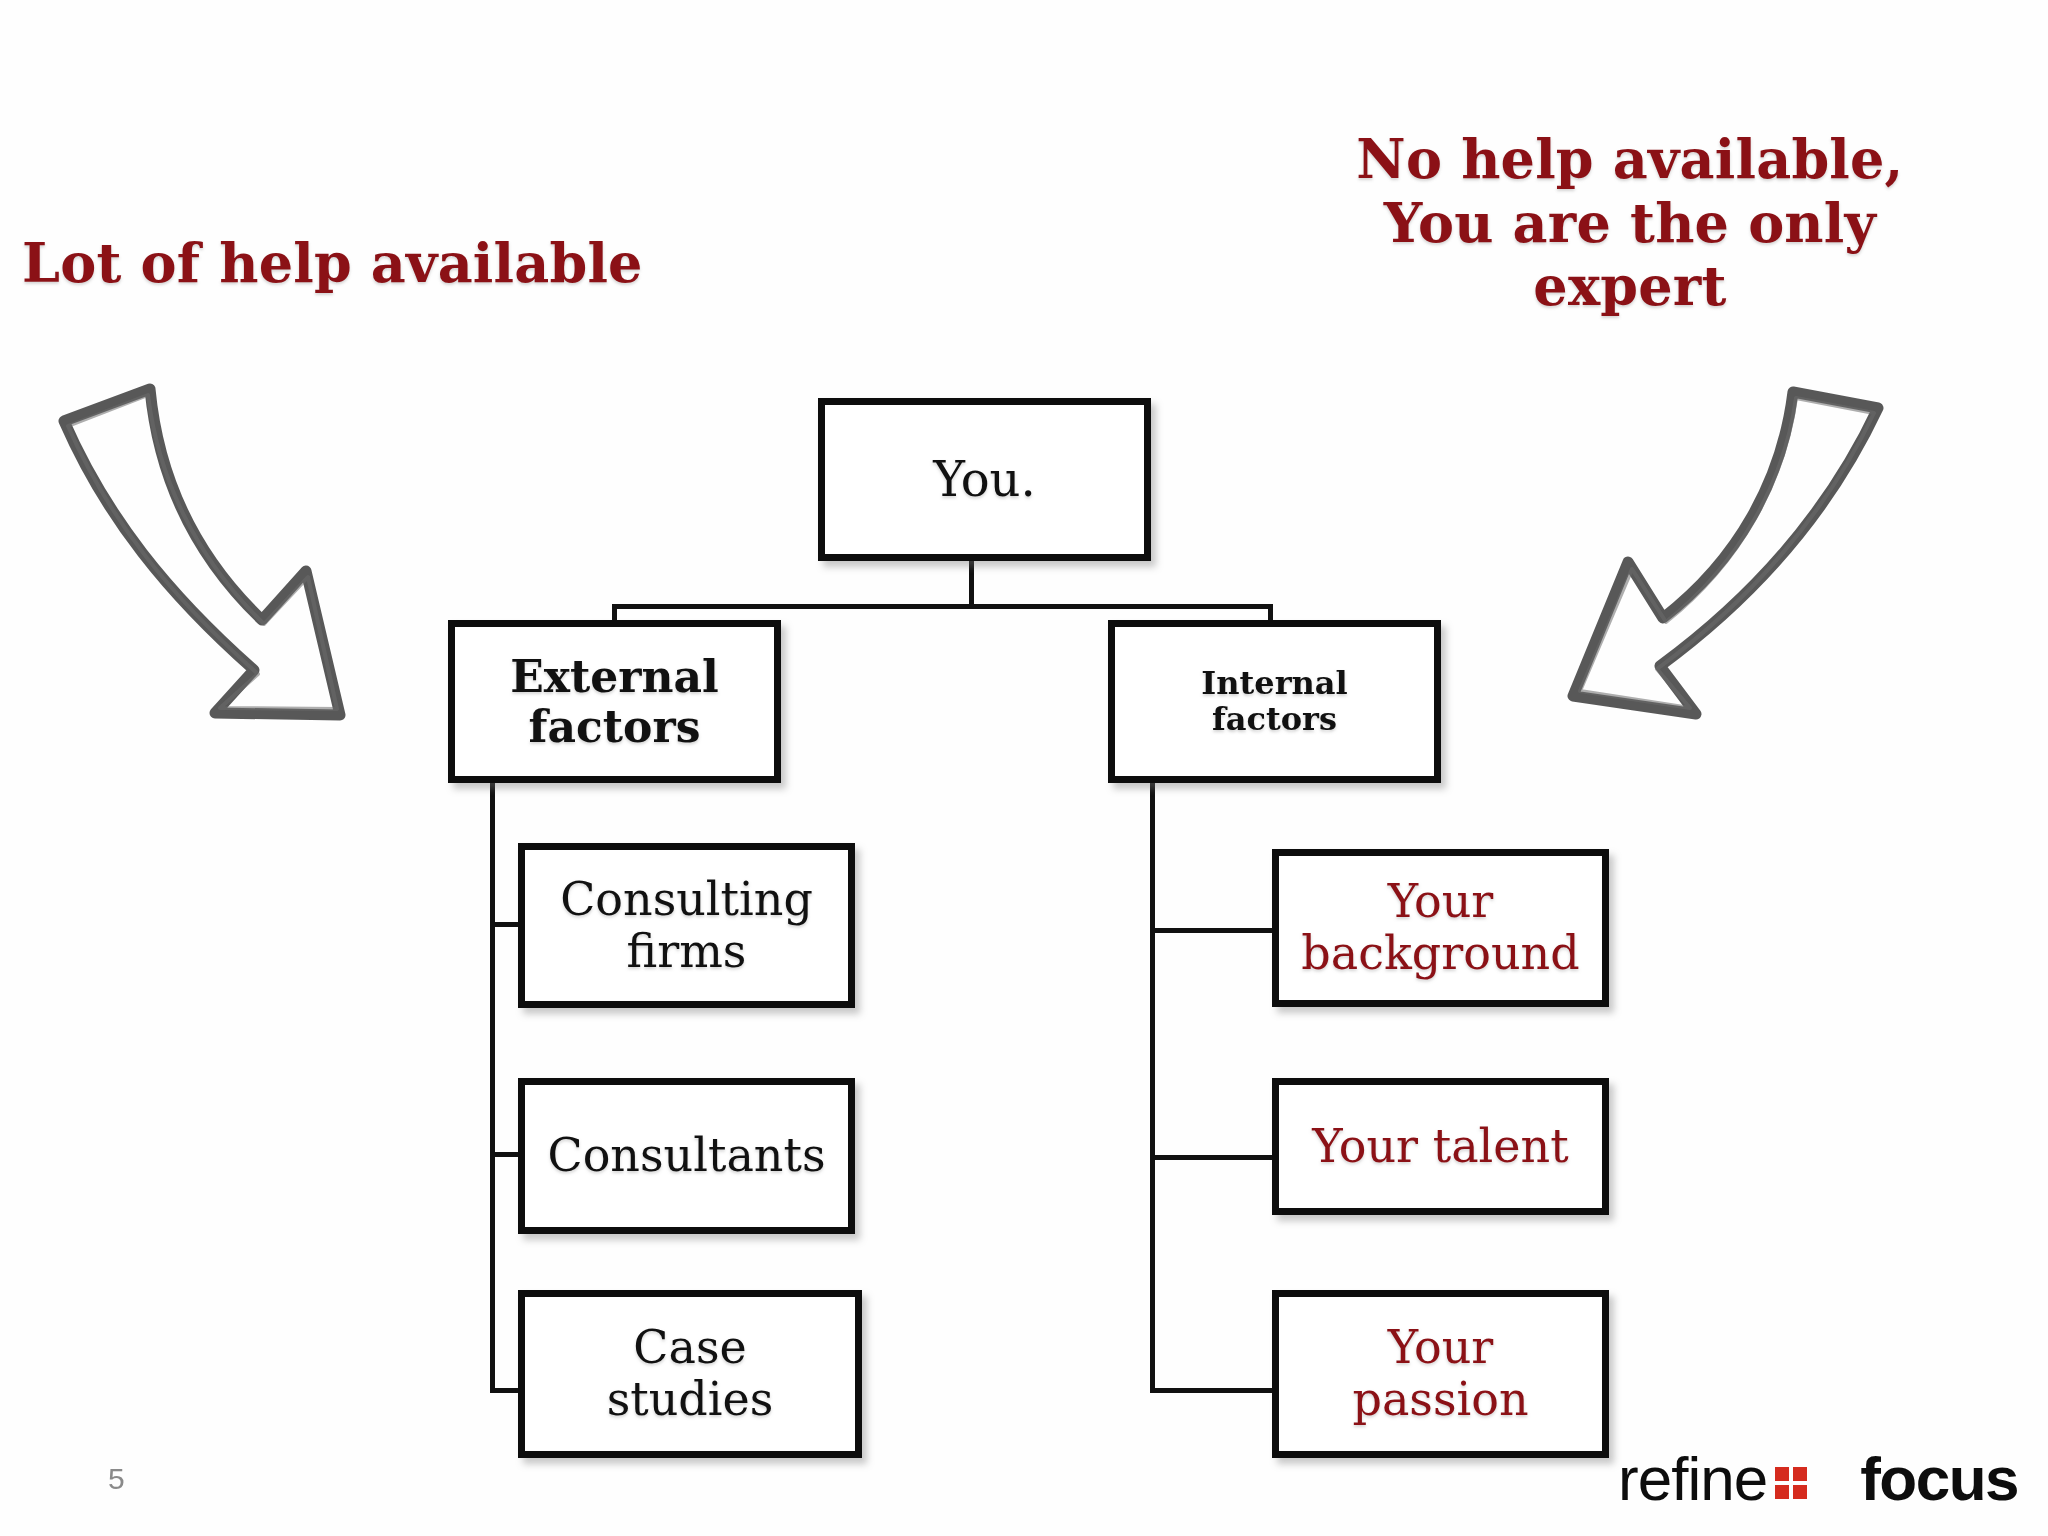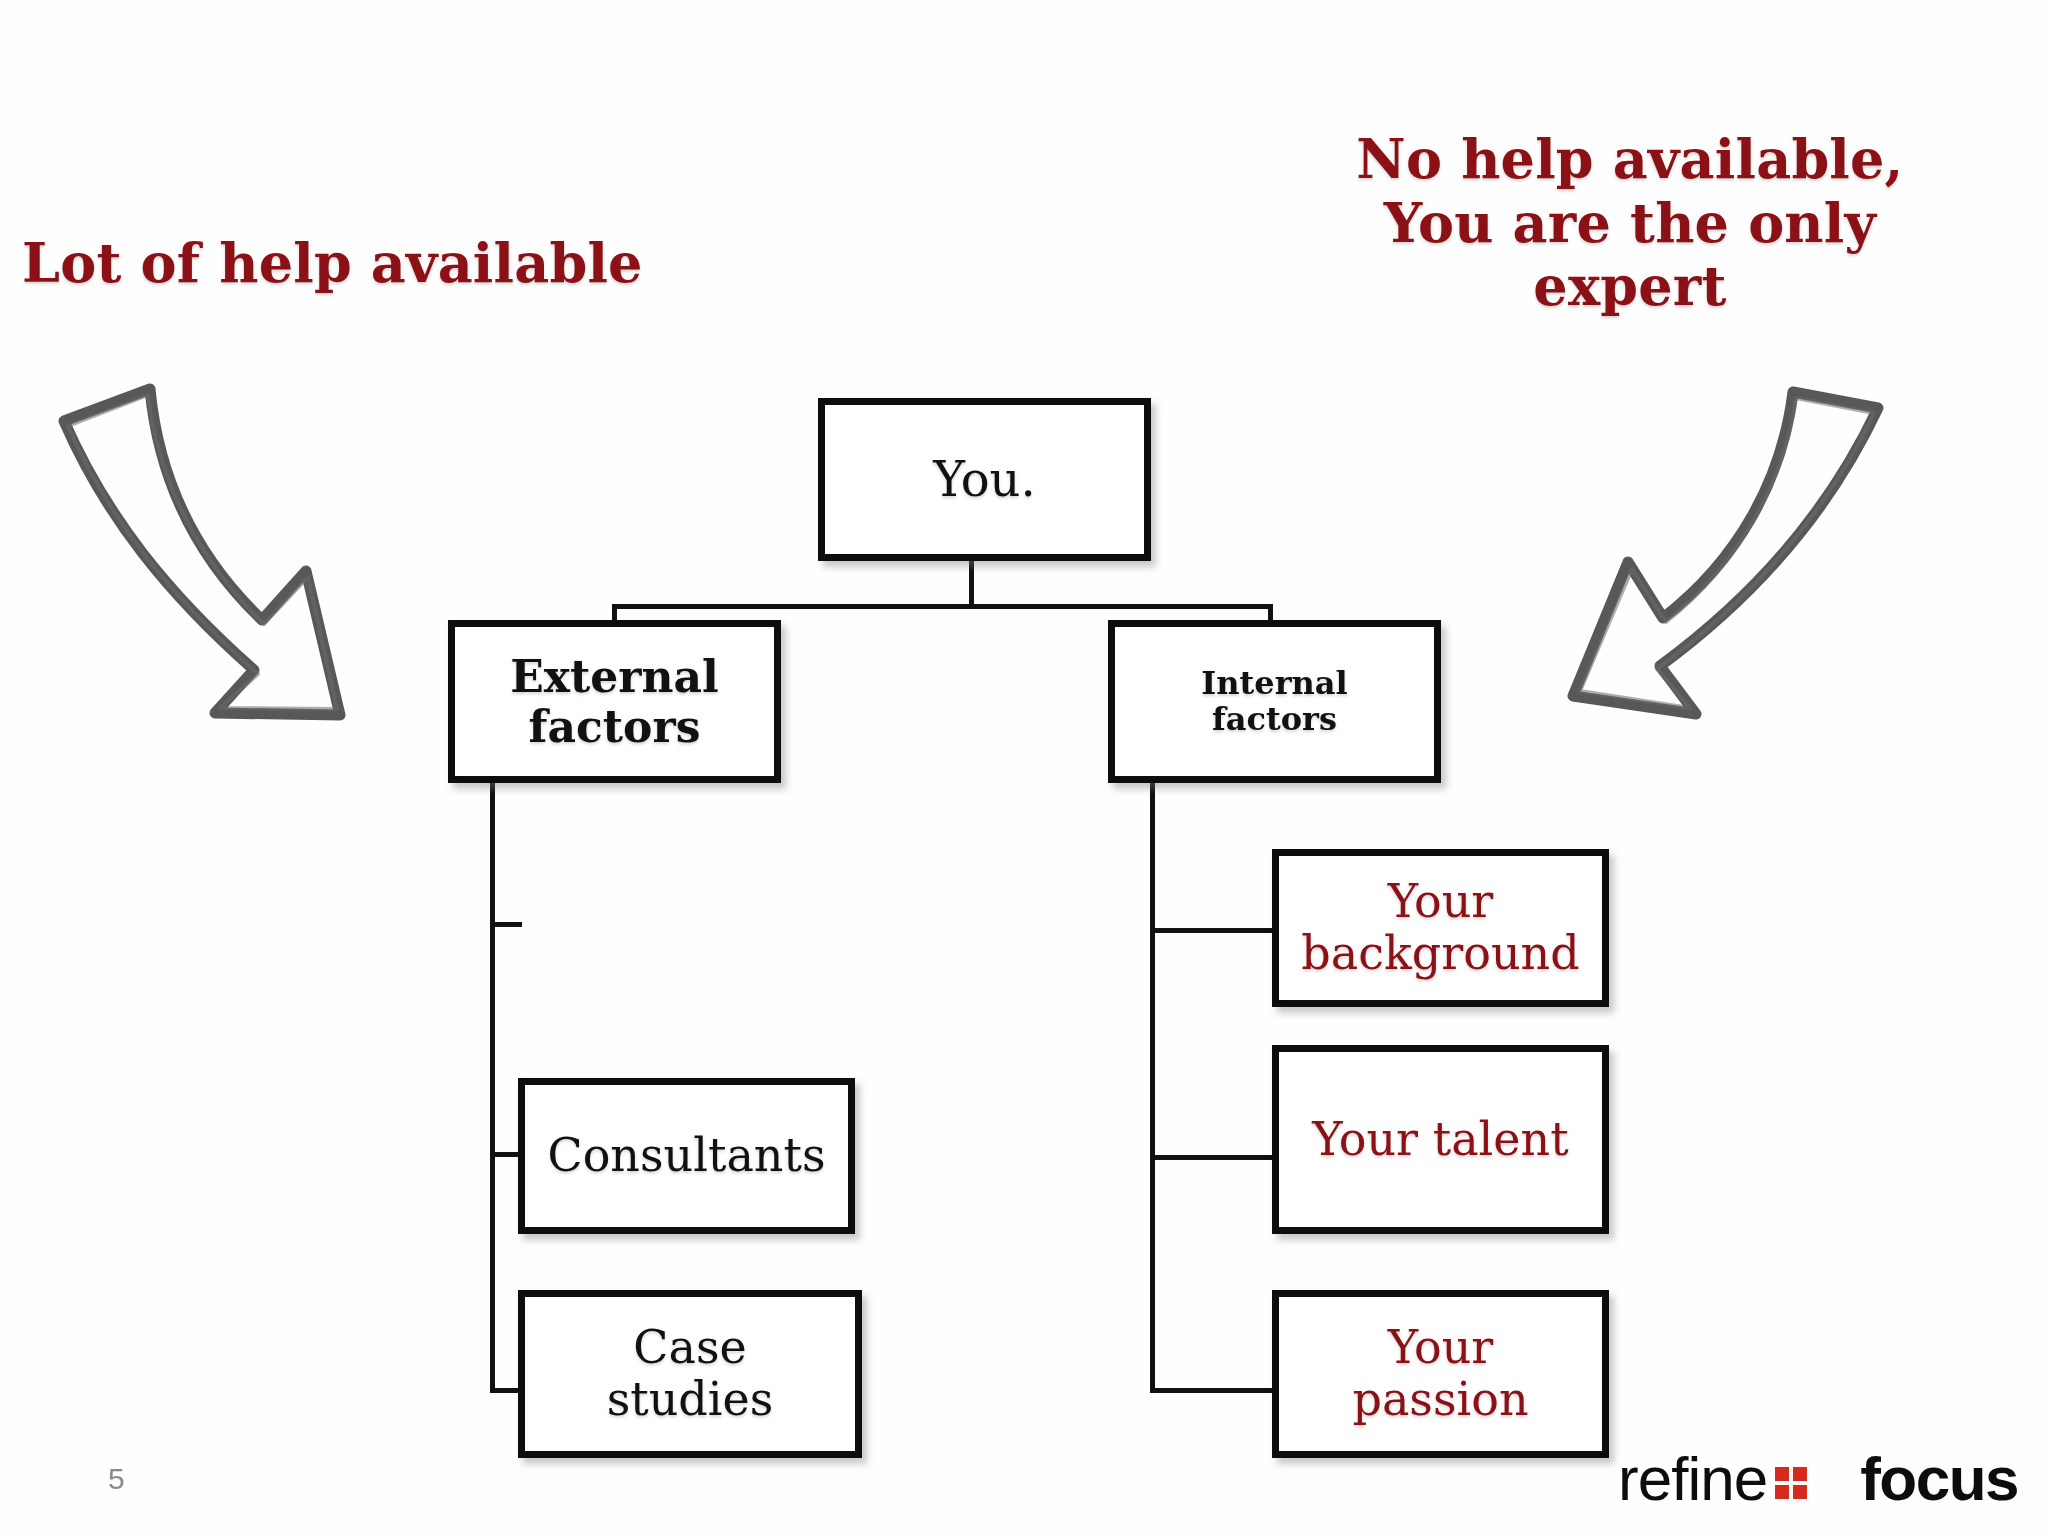--- a/index.html
+++ b/index.html
@@ -122,23 +122,23 @@
   
   #node-your-background {
     left: 1272px;
     top: 849px;
     width: 337px;
     height: 158px;
     font-size: 46px;
   }
   #node-your-talent {
     left: 1272px;
-    top: 1045px;
-    width: 337px;
-    height: 189px;
+    top: 1078px;
+    width: 337px;
+    height: 137px;
     font-size: 46px;
   }
   #node-your-passion {
     left: 1272px;
     top: 1290px;
     width: 337px;
     height: 168px;
     font-size: 46px;
   }
 
@@ -279,20 +279,24 @@
   <div class="node bold" id="node-external">
     <span class="label">External
 factors</span>
   </div>
 
   <div class="node bold" id="node-internal">
     <span class="label">Internal
 factors</span>
   </div>
 
+  <div class="node" id="node-consulting-firms">
+    <span class="label">Consulting
+firms</span>
+  </div>
 
   <div class="node" id="node-consultants">
     <span class="label">Consultants</span>
   </div>
 
   <div class="node" id="node-case-studies">
     <span class="label">Case
 studies</span>
   </div>
 

